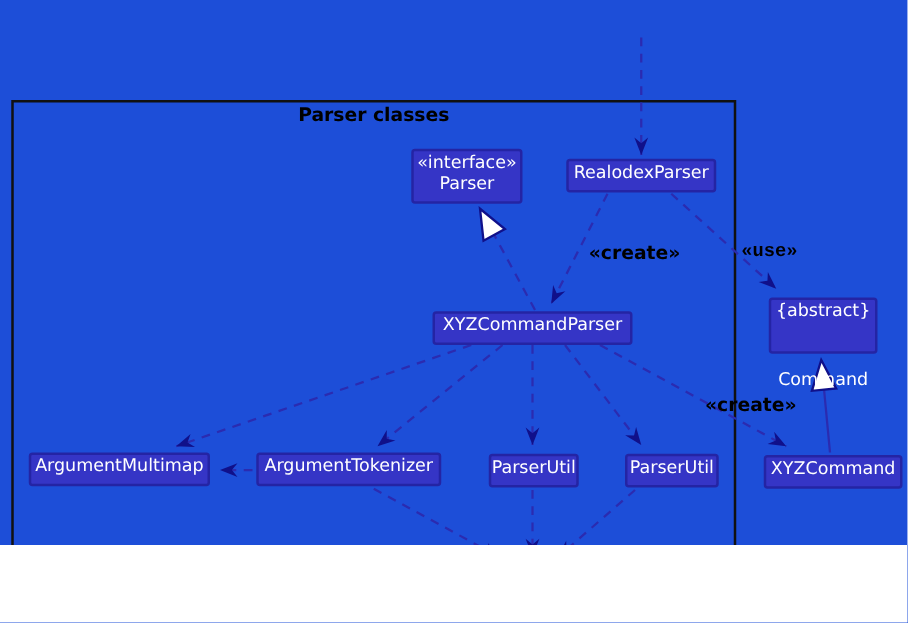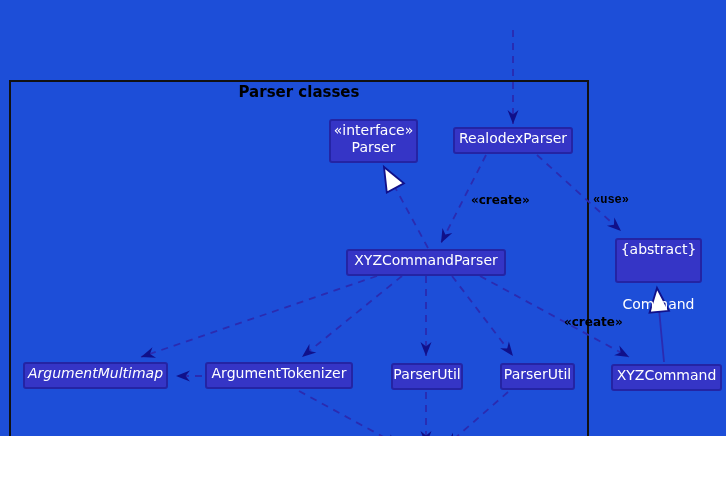--- a/index.html
+++ b/index.html
@@ -21,29 +21,29 @@
   .uml-box{
     position:absolute;box-sizing:border-box;z-index:3;
     background:#3535c6;border:2px solid #2424a4;border-radius:3px;
     color:#ffffff;font-size:14px;line-height:1.2;
     display:flex;flex-direction:column;align-items:center;
     white-space:nowrap;padding:1px 4px;
   }
   .b-parser{left:329px;top:119px;width:89px;height:44px;}
   .b-realodex{left:453px;top:127px;width:120px;height:27px;}
   .b-xyzparser{left:346px;top:249px;width:160px;height:27px;}
-  .b-argmultimap{left:23px;top:362px;width:145px;height:27px;font-style:italic;}
+  .b-argmultimap{left:23px;top:362px;width:145px;height:27px;}
   .b-argtokenizer{left:205px;top:362px;width:148px;height:27px;}
   .b-clisyntax{left:391px;top:363px;width:72px;height:27px;}
   .b-parserutil{left:500px;top:363px;width:75px;height:27px;}
   .b-xyzcommand{left:611px;top:364px;width:111px;height:27px;}
   .b-command{left:615px;top:238px;width:87px;height:45px;gap:38px;}
   .b-prefix{left:401px;top:452px;width:50px;height:25px;}
   .edge-label{
-    position:absolute;z-index:4;font-weight:bold;font-size:12px;color:#000000;white-space:nowrap;
+    position:absolute;z-index:4;font-weight:bold;font-size:15px;color:#000000;white-space:nowrap;
   }
   .l-create1{left:471px;top:193px;}
   .l-use{left:593px;top:193px;font-family:Liberation Mono, monospace;}
   .l-create2{left:564px;top:315px;}
 </style>
 </head>
 <body>
 
 <div class="stage">
 

